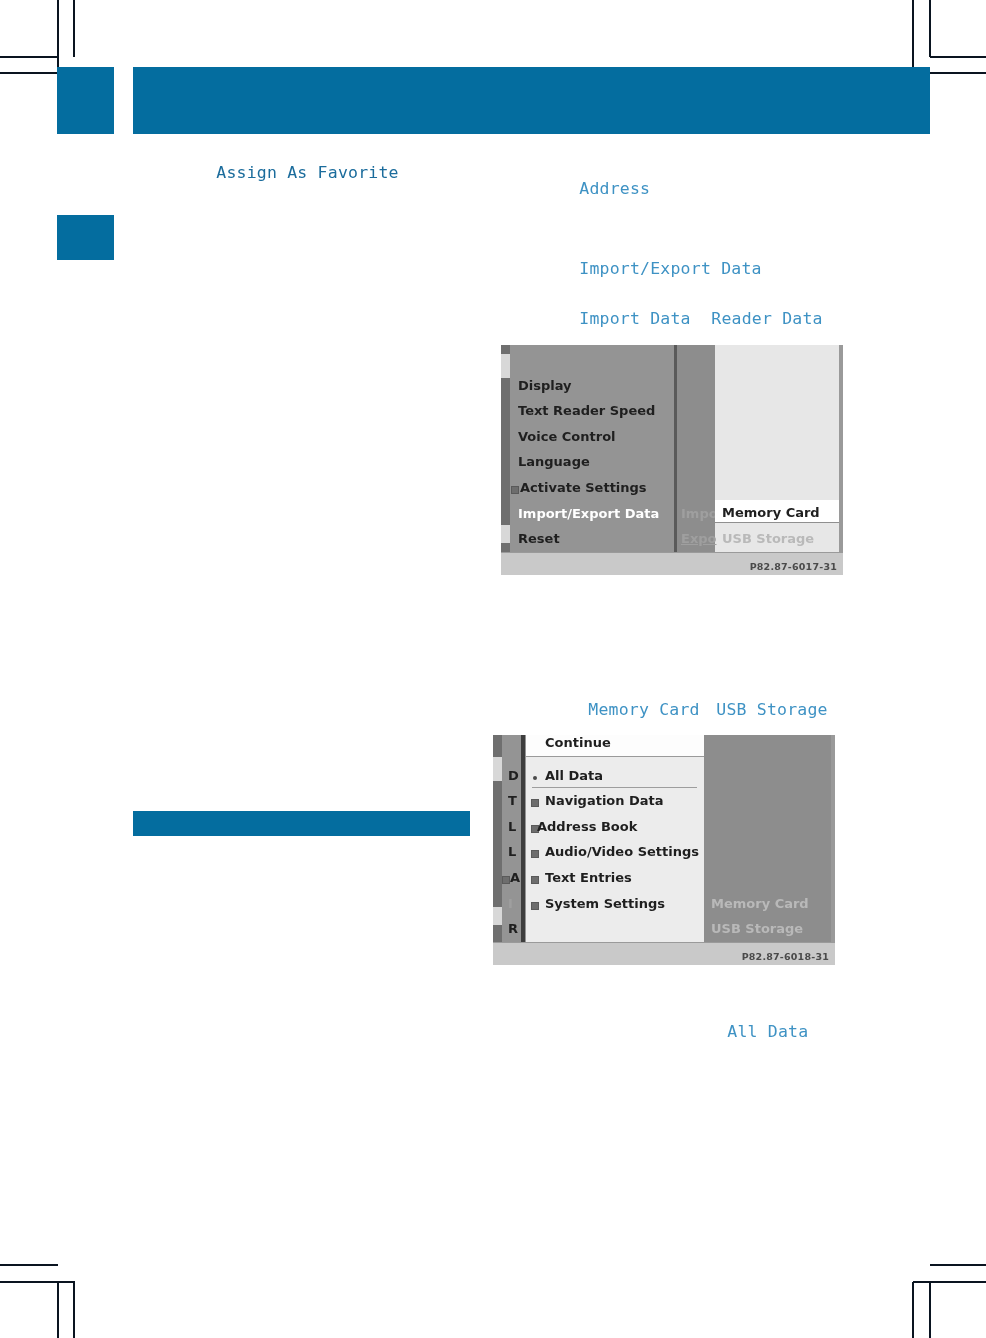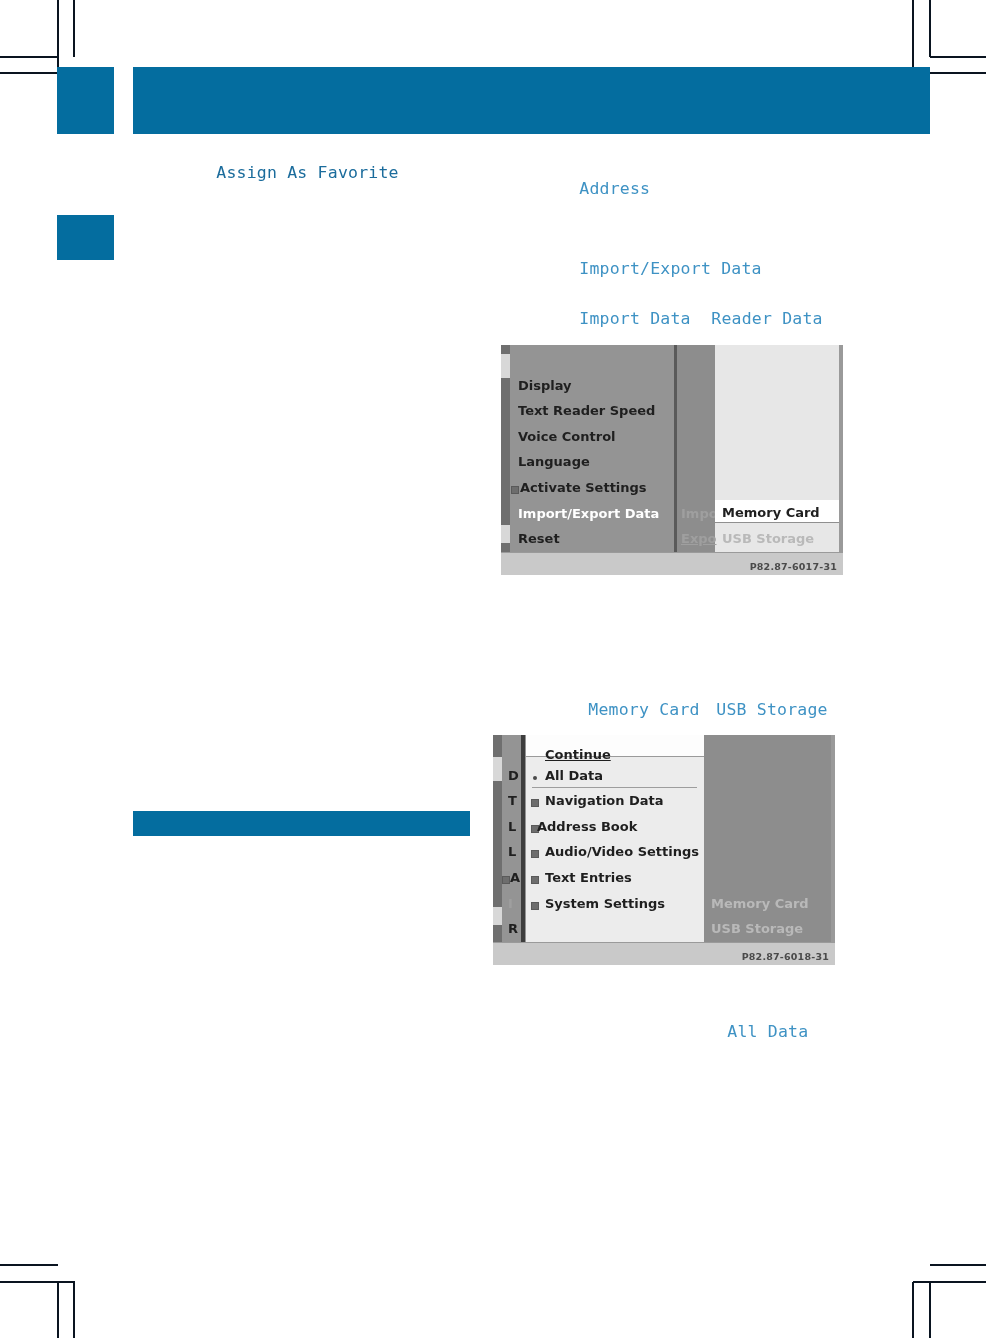--- a/index.html
+++ b/index.html
@@ -310,21 +310,21 @@
 
   <div class="menu-item" style="left:15px; top:33px;">D</div>
   <div class="menu-item" style="left:15px; top:58px;">T</div>
   <div class="menu-item" style="left:15px; top:84px;">L</div>
   <div class="menu-item" style="left:15px; top:109px;">L</div>
   <div class="cbox" style="left:9px; top:141px;"></div>
   <div class="menu-item" style="left:17px; top:135px;">A</div>
   <div class="menu-item hidden-text" style="left:15px; top:161px;">I</div>
   <div class="menu-item" style="left:15px; top:186px;">R</div>
 
-  <div class="menu-item" style="left:52px; top:12px;text-decoration:underline;">Continue</div>
+  <div class="menu-item" style="left:52px; top:0;">Continue</div>
 
   <div class="dotmark" style="left:40px; top:41px;"></div>
   <div class="menu-item" style="left:52px; top:33px;">All Data</div>
   <div class="divider" style="left:39px; top:52px; width:165px;"></div>
 
   <div class="cbox" style="left:38px; top:64px;"></div>
   <div class="menu-item" style="left:52px; top:58px;">Navigation Data</div>
 
   <div class="cbox" style="left:38px; top:90px;"></div>
   <div class="menu-item" style="left:44px; top:84px;">Address Book</div>

